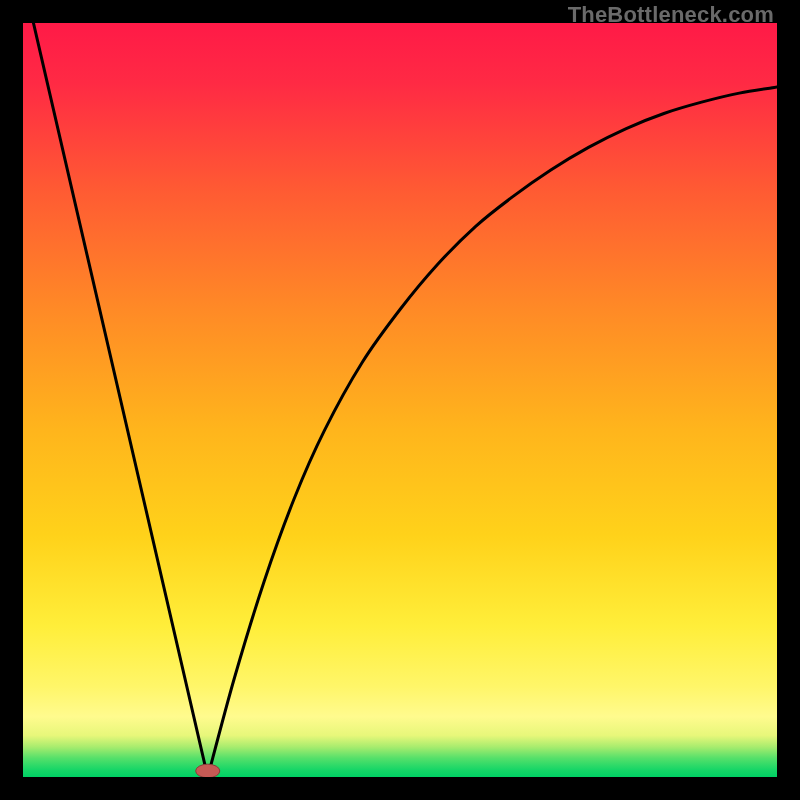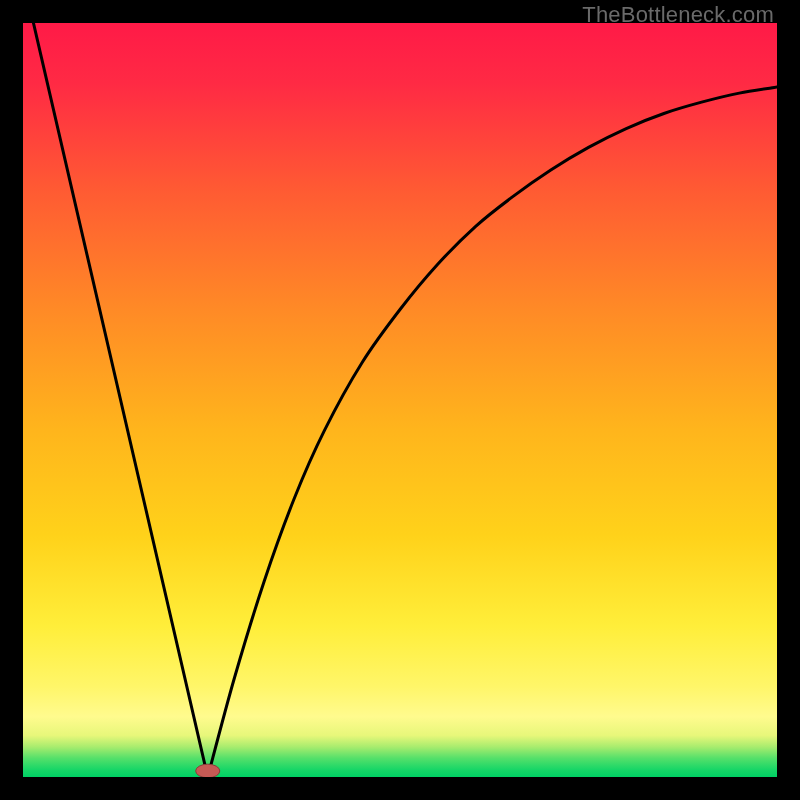--- a/index.html
+++ b/index.html
@@ -25,21 +25,21 @@
     top: 0;
     width: 754px;
     height: 754px;
   }
   .watermark {
     position: absolute;
     top: 2px;
     right: 26px;
     color: #6a6a6a;
     font-size: 22px;
-    font-weight: 400;
+    font-weight: 700;
     letter-spacing: 0.2px;
     font-family: Arial, Helvetica, sans-serif;
   }
 </style>
 </head>
 <body>
 
 <div class="frame">
   <svg class="plot-area" viewBox="0 0 754 754" preserveAspectRatio="none">
     <defs>

